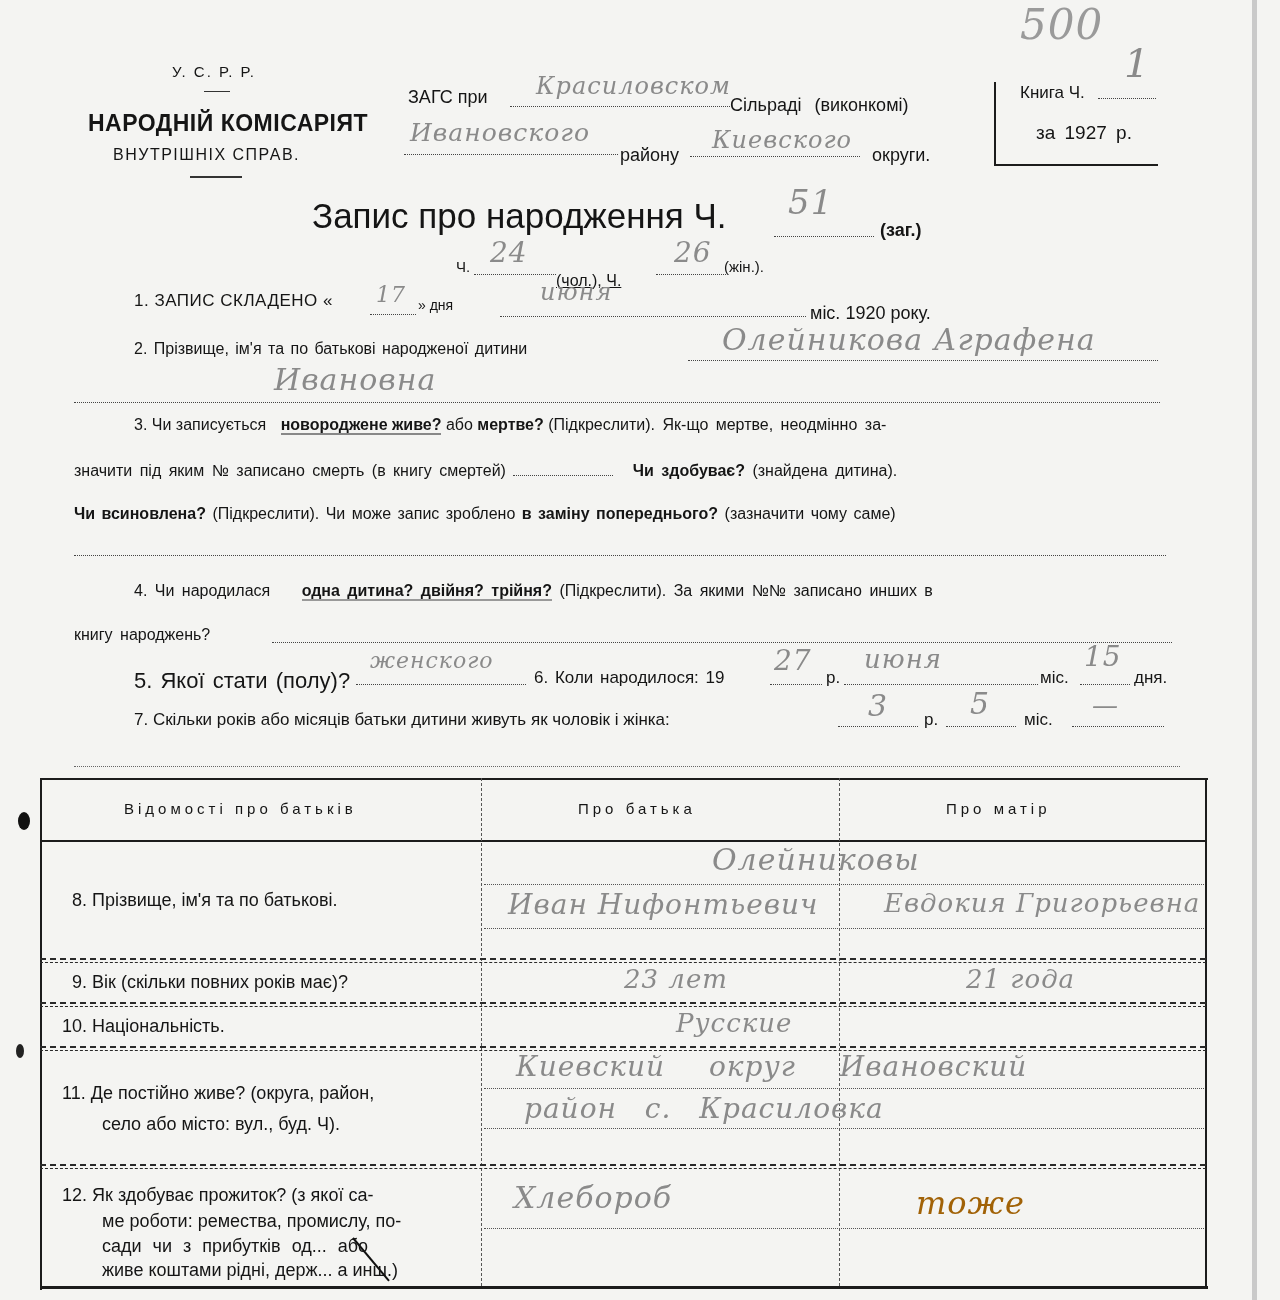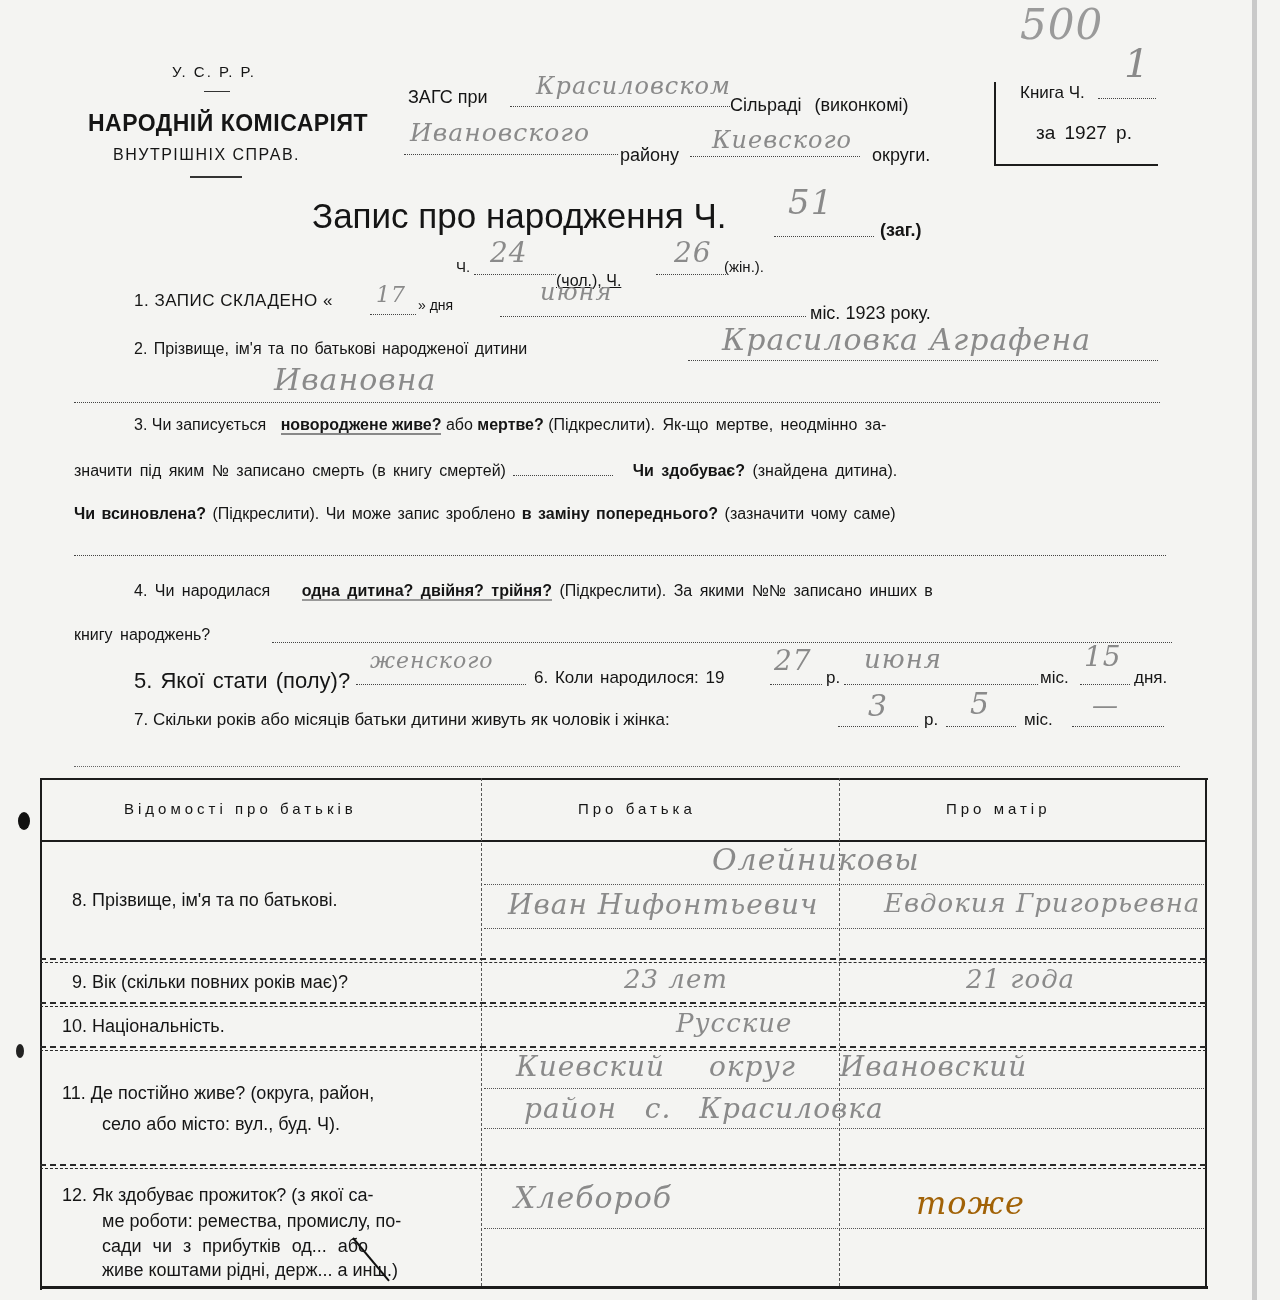--- a/index.html
+++ b/index.html
@@ -85,27 +85,27 @@
 
 <div>
   <div class="abs" style="left:134px;top:291px;font-size:17px;letter-spacing:0.5px;">1. ЗАПИС СКЛАДЕНО «</div>
   <div class="abs" style="left:370px;top:294px;width:46px;height:20px;border-bottom:1.5px dotted #444;">
     <span class="hand" style="font-size:22px;position:absolute;left:6px;top:-12px;">17</span>
   </div>
   <div class="abs" style="left:418px;top:297px;font-size:14px;">» дня</div>
   <div class="abs" style="left:500px;top:292px;width:306px;height:24px;border-bottom:1.5px dotted #444;">
     <span class="hand" style="font-size:24px;position:absolute;left:40px;top:-14px;">июня</span>
   </div>
-  <div class="abs" style="left:810px;top:303px;font-size:18px;">міс. 1923 року.</div>
+  <div class="abs" style="left:810px;top:303px;font-size:18px;">міс. 1920 року.</div>
 </div>
 
 <div>
   <div class="abs" style="left:134px;top:340px;font-size:16px;word-spacing:2px;">2. Прізвище, ім'я та по батькові народженої дитини</div>
   <div class="abs" style="left:688px;top:336px;width:470px;height:24px;border-bottom:1.5px dotted #444;">
-    <span class="hand" style="font-size:30px;position:absolute;left:34px;top:-14px;">Красиловка Аграфена</span>
+    <span class="hand" style="font-size:30px;position:absolute;left:34px;top:-14px;">Олейникова Аграфена</span>
   </div>
   <div class="abs" style="left:74px;top:378px;width:1086px;height:24px;border-bottom:1.5px dotted #444;">
     <span class="hand" style="font-size:30px;position:absolute;left:200px;top:-16px;">Ивановна</span>
   </div>
 </div>
 
 <div>
   <div class="abs" style="left:134px;top:416px;font-size:16px;">
     <span>3. Чи записується</span>
     <span class="b" style="margin-left:10px;border-bottom:2px solid #888;">новороджене живе?</span>

